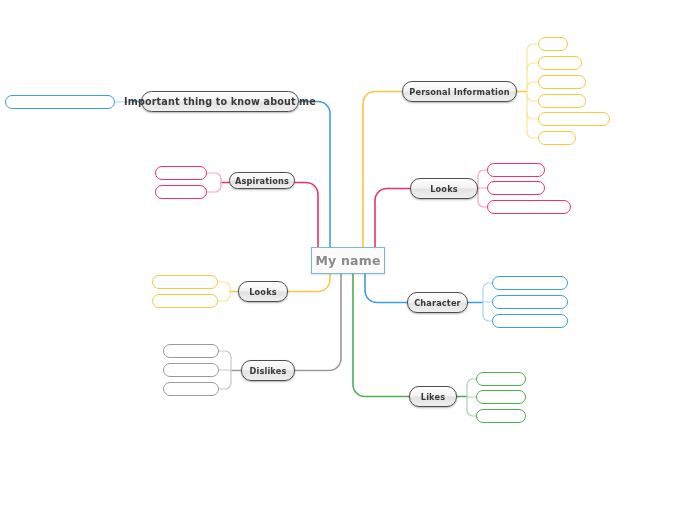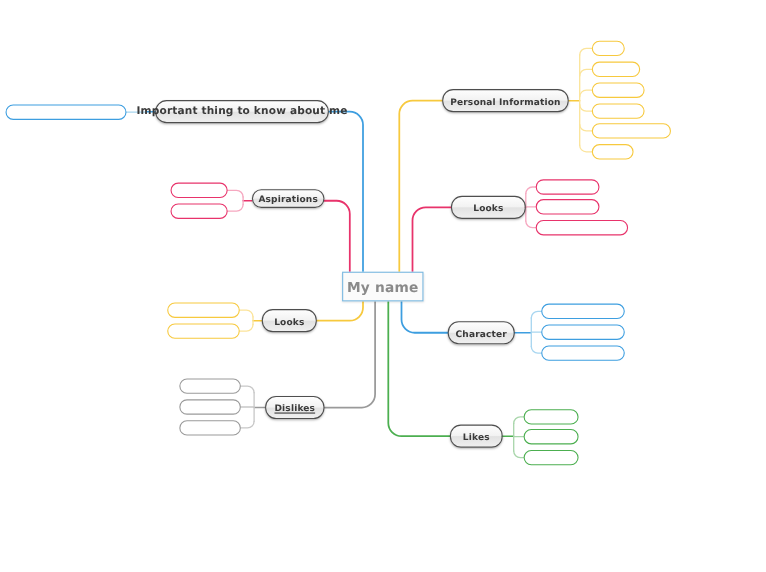--- a/index.html
+++ b/index.html
@@ -148,17 +148,17 @@
     <div class="node n-l2" style="left: 476px; top: 390px; width: 50px; height: 14px; border-color: rgb(76, 175, 80);"></div>
     <div class="node n-l2" style="left: 476px; top: 409px; width: 50px; height: 14px; border-color: rgb(76, 175, 80);"></div>
     <div class="node n-l1 big" style="left: 141px; top: 91px; width: 158px; height: 21px;">Important thing to know about me</div>
     <div class="node n-l2" style="left: 5px; top: 95px; width: 110px; height: 14px; border-color: rgb(61, 158, 224);"></div>
     <div class="node n-l1" style="left: 229px; top: 172px; width: 66px; height: 17px;">Aspirations</div>
     <div class="node n-l2" style="left: 155px; top: 166px; width: 52px; height: 14px; border-color: rgb(232, 51, 107);"></div>
     <div class="node n-l2" style="left: 155px; top: 185px; width: 52px; height: 14px; border-color: rgb(232, 51, 107);"></div>
     <div class="node n-l1" style="left: 238px; top: 281px; width: 50px; height: 21px;">Looks</div>
     <div class="node n-l2" style="left: 152px; top: 275px; width: 66px; height: 14px; border-color: rgb(247, 201, 62);"></div>
     <div class="node n-l2" style="left: 152px; top: 294px; width: 66px; height: 14px; border-color: rgb(247, 201, 62);"></div>
-    <div class="node n-l1" style="left: 241px; top: 360px; width: 54px; height: 21px; text-decoration: underline;">Dislikes</div>
+    <div class="node n-l1" style="left: 241px; top: 360px; width: 54px; height: 21px;">Dislikes</div>
     <div class="node n-l2" style="left: 163px; top: 344px; width: 56px; height: 14px; border-color: rgb(154, 154, 154);"></div>
     <div class="node n-l2" style="left: 163px; top: 363px; width: 56px; height: 14px; border-color: rgb(154, 154, 154);"></div>
     <div class="node n-l2" style="left: 163px; top: 382px; width: 56px; height: 14px; border-color: rgb(154, 154, 154);"></div>
   </div>
 
 </body></html>

